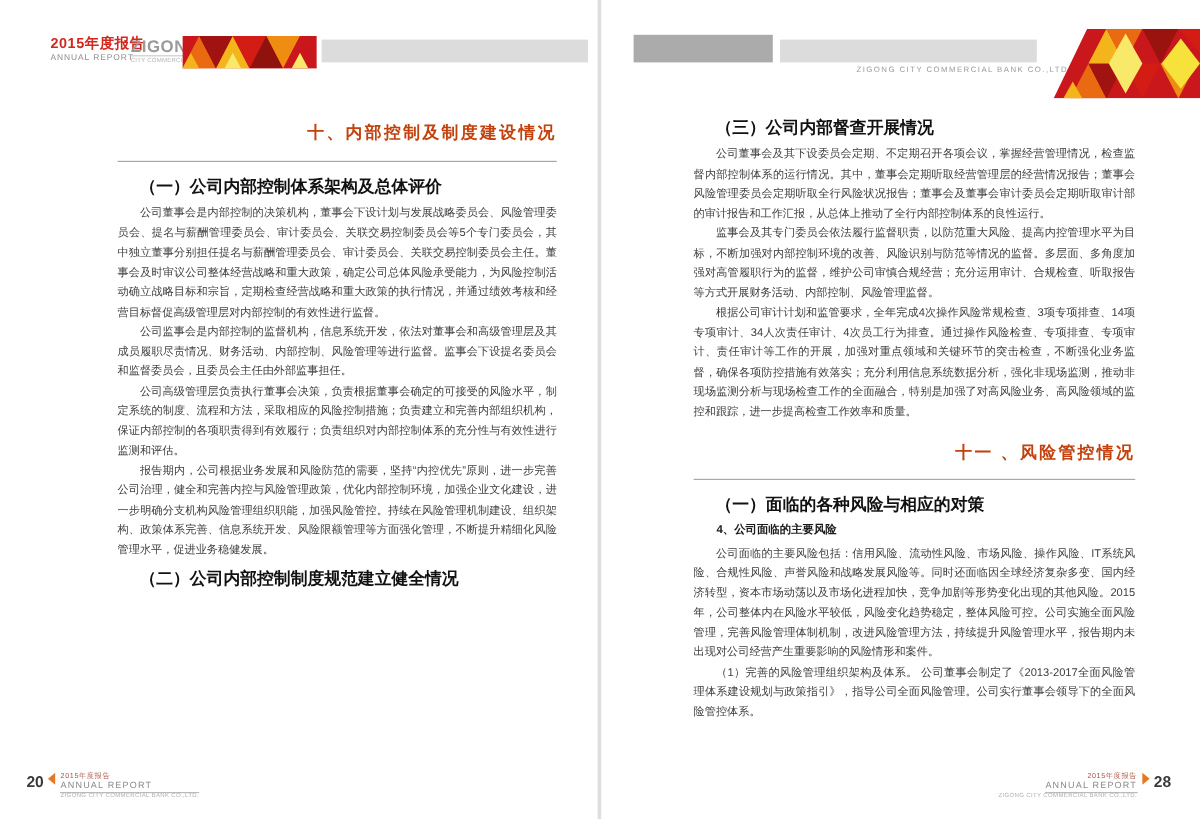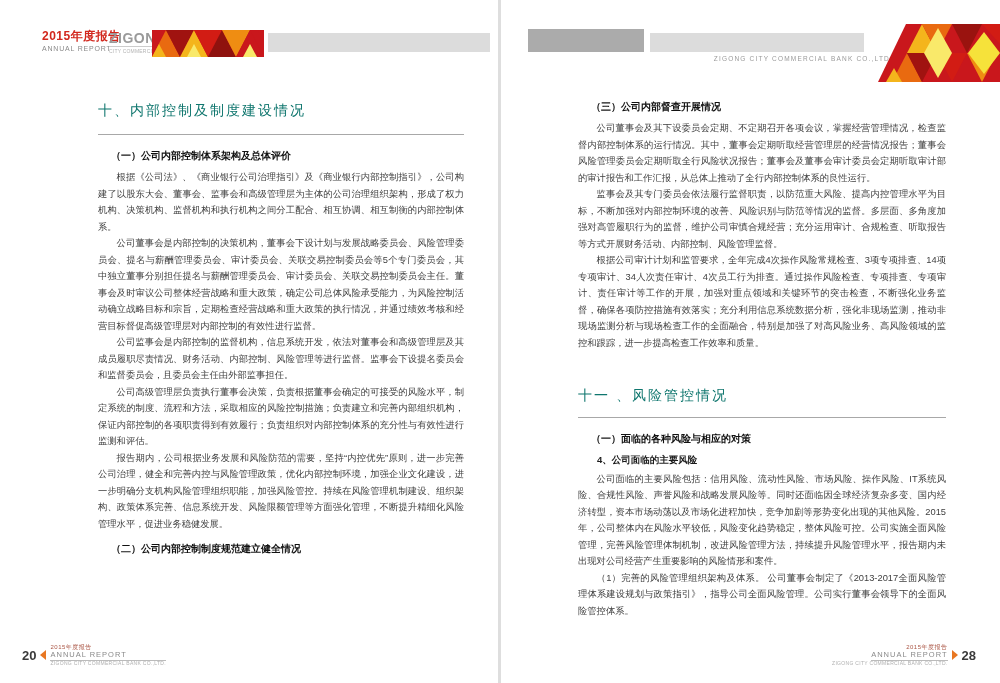--- a/index.html
+++ b/index.html
@@ -19,29 +19,29 @@
   .bar-light-left { position:absolute; left:268px; top:33px; width:222px; height:19px; background:#dcdcdc; }
   .bar-dark-right { position:absolute; left:528px; top:29px; width:116px; height:23px; background:#ababab; }
   .bar-light-right { position:absolute; left:650px; top:33px; width:214px; height:19px; background:#dcdcdc; }
   .bank-name-right { position:absolute; left:620px; top:55px; width:273px; text-align:right; font-size:6.5px; color:#9a9a9a; letter-spacing:1.2px; }
   .mosaic-right { position:absolute; left:876px; top:24px; width:124px; height:58px; }
 
   
   .col { position:absolute; top:96px; }
   .col-left  { left:98px;  width:366px; }
   .col-right { left:578px; width:368px; }
-  .sec-title { text-align:left; font-size:14px; font-weight:normal; color:#0f766e; letter-spacing:2px; margin:6px 0 14px 0; }
-  .sec-title-2 { margin-top:36px; margin-bottom:12px; }
+  .sec-title { text-align:right; font-size:14px; font-weight:bold; color:#c2410c; letter-spacing:2px; margin:6px 0 14px 0; }
+  .sec-title-2 { margin-top:18px; margin-bottom:12px; }
   .rule { border:none; border-top:1px solid #a8a8a8; margin:0 0 12px 0; }
-  .sub-head { font-size:10px; font-weight:bold; color:#111111; text-indent:1.3em; margin:8px 0 5px 0; line-height:17px; }
+  .sub-head { font-size:14px; font-weight:bold; color:#111111; text-indent:1.3em; margin:8px 0 5px 0; line-height:17px; }
   .num-head { font-size:9.5px; font-weight:bold; color:#1a1a1a; text-indent:2em; line-height:16.5px; margin:2px 0; }
   .para { font-size:9.3px; color:#3e3e3e; line-height:16.5px; text-align:justify; text-indent:2em; }
 
   
-  .footer { position:absolute; bottom:16px; display:flex; align-items:center; gap:4px; }
+  .footer { position:absolute; bottom:16px; display:flex; gap:4px; }
   .footer-left { left:22px; }
   .footer-right { right:24px; }
   .pageno { font-size:13px; font-weight:bold; color:#3a3a3a; }
   .tri { width:0; height:0; display:inline-block; }
   .tri-left  { border-top:5px solid transparent; border-bottom:5px solid transparent; border-right:6px solid #e87722; }
   .tri-right { border-top:5px solid transparent; border-bottom:5px solid transparent; border-left:6px solid #e87722; }
   .fmeta { display:flex; flex-direction:column; line-height:1.15; }
   .fmeta-right { align-items:flex-end; text-align:right; }
   .fcn { font-size:6px; color:#a54; letter-spacing:0.5px; }
   .fen { font-size:7.5px; color:#8a8a8a; letter-spacing:1px; border-bottom:1px solid #bbbbbb; padding-bottom:1px; }
@@ -99,21 +99,20 @@
       <polygon points="108,8 124,29 108,50 92,29" fill="#f6e23a"></polygon>
       <polygon points="106,0 124,0 124,20" fill="#d21c14"></polygon>
       <polygon points="10,58 18,44 26,58" fill="#f4b51c"></polygon>
     </g>
   </svg>
 
   <div class="col col-left">
     <h2 class="sec-title">十、内部控制及制度建设情况</h2>
     <hr class="rule">
     <h3 class="sub-head">（一）公司内部控制体系架构及总体评价</h3>
-    <p class="para">根据《公司法》、《商业银行公司治理指引》及《商业银行内部控制指引》，公司构建了以股东大会、董事会、监事会和高级管理层为主体的公司治理组织架构，形成了权力机构、决策机构、监督机构和执行机构之间分工配合、相互协调、相互制衡的内部控制体系。</p>
     <p class="para">公司董事会是内部控制的决策机构，董事会下设计划与发展战略委员会、风险管理委员会、提名与薪酬管理委员会、审计委员会、关联交易控制委员会等5个专门委员会，其中独立董事分别担任提名与薪酬管理委员会、审计委员会、关联交易控制委员会主任。董事会及时审议公司整体经营战略和重大政策，确定公司总体风险承受能力，为风险控制活动确立战略目标和宗旨，定期检查经营战略和重大政策的执行情况，并通过绩效考核和经营目标督促高级管理层对内部控制的有效性进行监督。</p>
     <p class="para">公司监事会是内部控制的监督机构，信息系统开发，依法对董事会和高级管理层及其成员履职尽责情况、财务活动、内部控制、风险管理等进行监督。监事会下设提名委员会和监督委员会，且委员会主任由外部监事担任。</p>
     <p class="para">公司高级管理层负责执行董事会决策，负责根据董事会确定的可接受的风险水平，制定系统的制度、流程和方法，采取相应的风险控制措施；负责建立和完善内部组织机构，保证内部控制的各项职责得到有效履行；负责组织对内部控制体系的充分性与有效性进行监测和评估。</p>
     <p class="para">报告期内，公司根据业务发展和风险防范的需要，坚持“内控优先”原则，进一步完善公司治理，健全和完善内控与风险管理政策，优化内部控制环境，加强企业文化建设，进一步明确分支机构风险管理组织职能，加强风险管控。持续在风险管理机制建设、组织架构、政策体系完善、信息系统开发、风险限额管理等方面强化管理，不断提升精细化风险管理水平，促进业务稳健发展。</p>
     <h3 class="sub-head">（二）公司内部控制制度规范建立健全情况</h3>
   </div>
 
   <div class="col col-right">
     <h3 class="sub-head" style="margin-top:2px;">（三）公司内部督查开展情况</h3>
     <p class="para">公司董事会及其下设委员会定期、不定期召开各项会议，掌握经营管理情况，检查监督内部控制体系的运行情况。其中，董事会定期听取经营管理层的经营情况报告；董事会风险管理委员会定期听取全行风险状况报告；董事会及董事会审计委员会定期听取审计部的审计报告和工作汇报，从总体上推动了全行内部控制体系的良性运行。</p>

